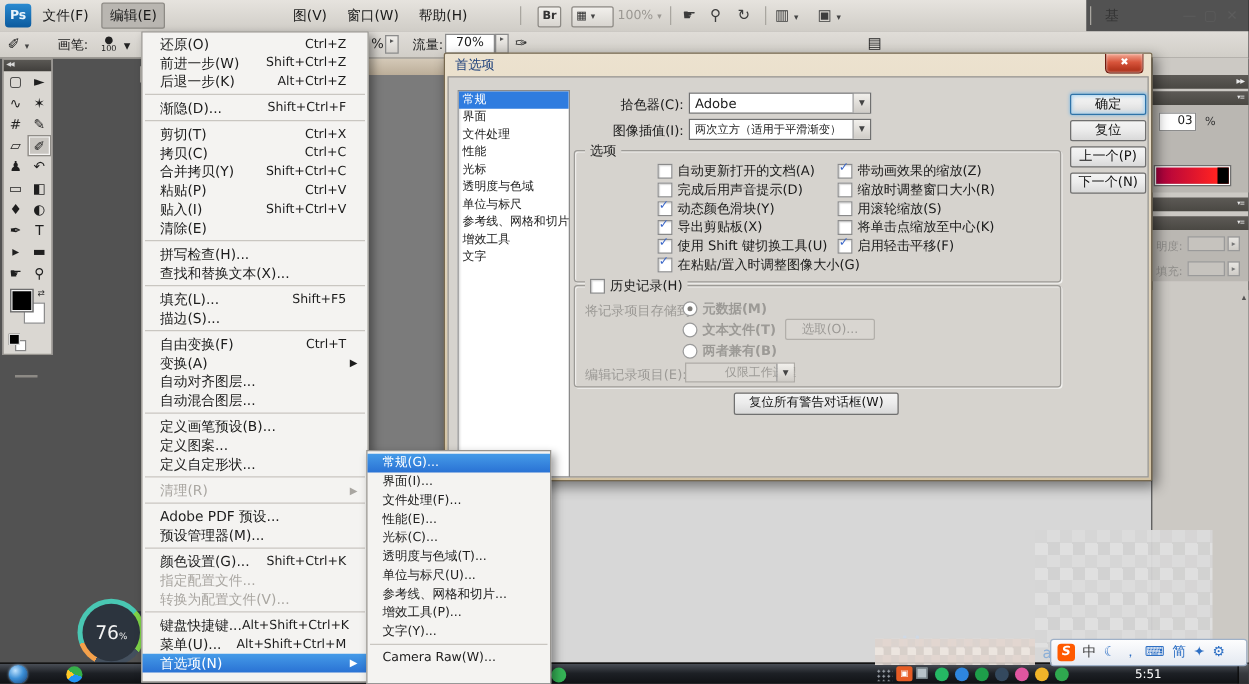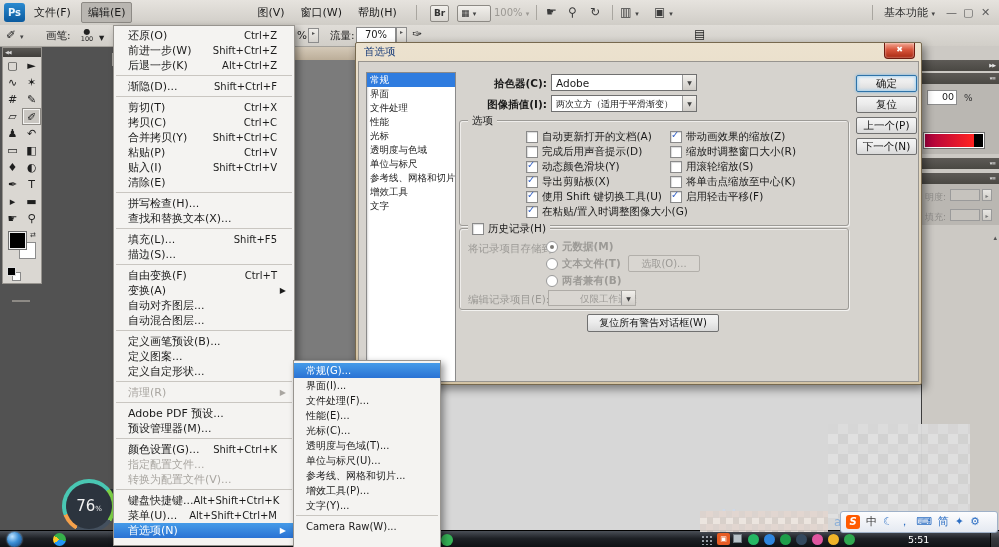--- a/index.html
+++ b/index.html
@@ -1,28 +1,28 @@
 <!DOCTYPE html>
 <html><head>
 <meta charset="utf-8">
 <style>
   html,body{margin:0;padding:0;background:#222;}
   #screen{position:relative;width:999px;height:547px;overflow:hidden;background:#525252;
     font-family:"DejaVu Sans","Liberation Sans",sans-serif;font-size:11px;color:#1a1a1a;
     -webkit-font-smoothing:antialiased;}
 
   
-  #menubar{position:absolute;left:0;top:0;width:999px;height:25px;z-index:3;
-    background:linear-gradient(#e6e3de,#d0cdc7);border-bottom:1px solid #999690;}
+  #menubar{position:absolute;left:0;top:0;width:856px;height:25px;z-index:3;
+    background:linear-gradient(#e6e3de,#d0cdc7);border-bottom:1px solid #999690;padding-left:13px;}
   .pslogo{position:absolute;left:4px;top:3px;width:21px;height:19px;background:linear-gradient(#2a8ad0,#0b5a9e);
     border-radius:3px;color:#eaf4fc;font-size:10px;font-weight:bold;text-align:center;line-height:19px;}
   .mb-items{position:absolute;left:28px;top:0;display:flex;align-items:center;height:25px;text-align:right;}
   .mb-item{padding:2px 6px;margin-right:4px;white-space:nowrap;}
   .mb-item.active{background:#b9b6b1;border:1px solid #8d8a85;border-radius:2px;}
-  .mb-item.gap{margin-left:115px;}
+  .mb-item.gap{margin-left:92px;}
   .mbsep{position:absolute;top:5px;width:1px;height:15px;background:#a9a6a0;}
   .mbicon{position:absolute;top:0;height:25px;line-height:25px;color:#3c3c3c;font-size:12px;}
   .mbbtn{position:absolute;top:5px;height:15px;line-height:15px;border:1px solid #8d8a85;
     background:linear-gradient(#f2f0ec,#d8d5d0);border-radius:2px;font-size:9px;font-weight:bold;
     color:#333;padding:0 3px;}
   .caret{font-size:7px;color:#444;}
   .dim{color:#9b9893;}
   #win-min,#win-max,#win-close{position:absolute;top:0;height:25px;line-height:25px;color:#5c5c5c;font-size:11px;}
 
   
@@ -76,21 +76,21 @@
   #dlg-title{position:absolute;left:8px;top:2px;font-size:10.5px;color:#1c3f7a;}
   #dlg-close{position:absolute;right:6px;top:0;width:29px;height:15px;border:1px solid #6e1b10;border-top:none;
     border-radius:0 0 4px 4px;background:linear-gradient(#f3a893,#d8553c 45%,#a72912);
     color:#fff;font-size:8px;text-align:center;line-height:14px;box-shadow:inset 0 0 2px rgba(255,255,255,.8);}
   #dlg-body{position:absolute;left:2px;right:2px;top:18px;bottom:2px;background:#d6d3ce;border:1px solid #97948f;}
   #dlg-list{position:absolute;left:7px;top:10px;width:88px;height:308px;background:#fff;
     border:1px solid #8a8a8a;box-shadow:inset 1px 1px 2px rgba(0,0,0,.15);overflow:hidden;}
   .cat{height:14px;line-height:14px;font-size:9.5px;padding-left:3px;white-space:nowrap;}
   .cat.sel{background:#2f7cdf;color:#fff;}
   .dlbl{position:absolute;font-size:10.5px;white-space:nowrap;}
-  .r{text-align:right;font-weight:bold;}
+  .r{text-align:right;}
   .combo{position:absolute;height:17px;background:#fff;border:1px solid #707070;box-sizing:border-box;}
   .combo .val{position:absolute;left:4px;top:1px;line-height:14px;font-size:10.5px;white-space:nowrap;}
   .combo .da{position:absolute;right:0;top:0;bottom:0;width:13px;background:linear-gradient(#f2f0ec,#cfccc7);
     border-left:1px solid #9a9a9a;color:#444;font-size:6px;text-align:center;line-height:15px;}
   .combo.disabled{background:#d9d6d1;border-color:#aeaba6;}
   .combo.disabled .val{color:#9c9a96;margin-left:27px;}
   .group{position:absolute;border:1px solid #9d9b97;border-radius:3px;
     box-shadow:1px 1px 0 rgba(255,255,255,.7), inset 1px 1px 0 rgba(255,255,255,.6);}
   .group>.legend{position:absolute;top:-7px;left:8px;background:#d6d3ce;padding:0 4px;font-size:10.5px;
     display:flex;align-items:center;gap:4px;}
@@ -281,21 +281,21 @@
       <div class="swmini-b"></div>
     </div>
   </div>
   <div id="toolgrip2"></div>
 
   <div id="dock">
     <div class="edge"></div>
     <div class="dockbar" style="top:14px">▶▶</div>
     <div class="dockbar" style="top:27px">▾ ≡</div>
     <div class="dockbody" style="top:38px;height:70px">
-      <div class="dinput" style="left:5px;top:6px;width:30px;height:15px">00</div>
+      <div class="dinput" style="left:5px;top:6px;width:30px;height:15px">03</div>
       <div class="dlabel" style="left:42px;top:9px;color:#333">%</div>
       <div class="ramp">
           <div class="tail"></div>
         </div>
     </div>
     <div class="dockbar" style="top:112px">▾ ≡</div>
     <div class="dockbar" style="top:127px">▾ ≡</div>
     <div class="dockbody" style="top:138px;height:41px">
       <div class="dlabel" style="left:3px;top:7px">明度:</div>
       <div class="dbox" style="left:28px;top:5px"></div>

